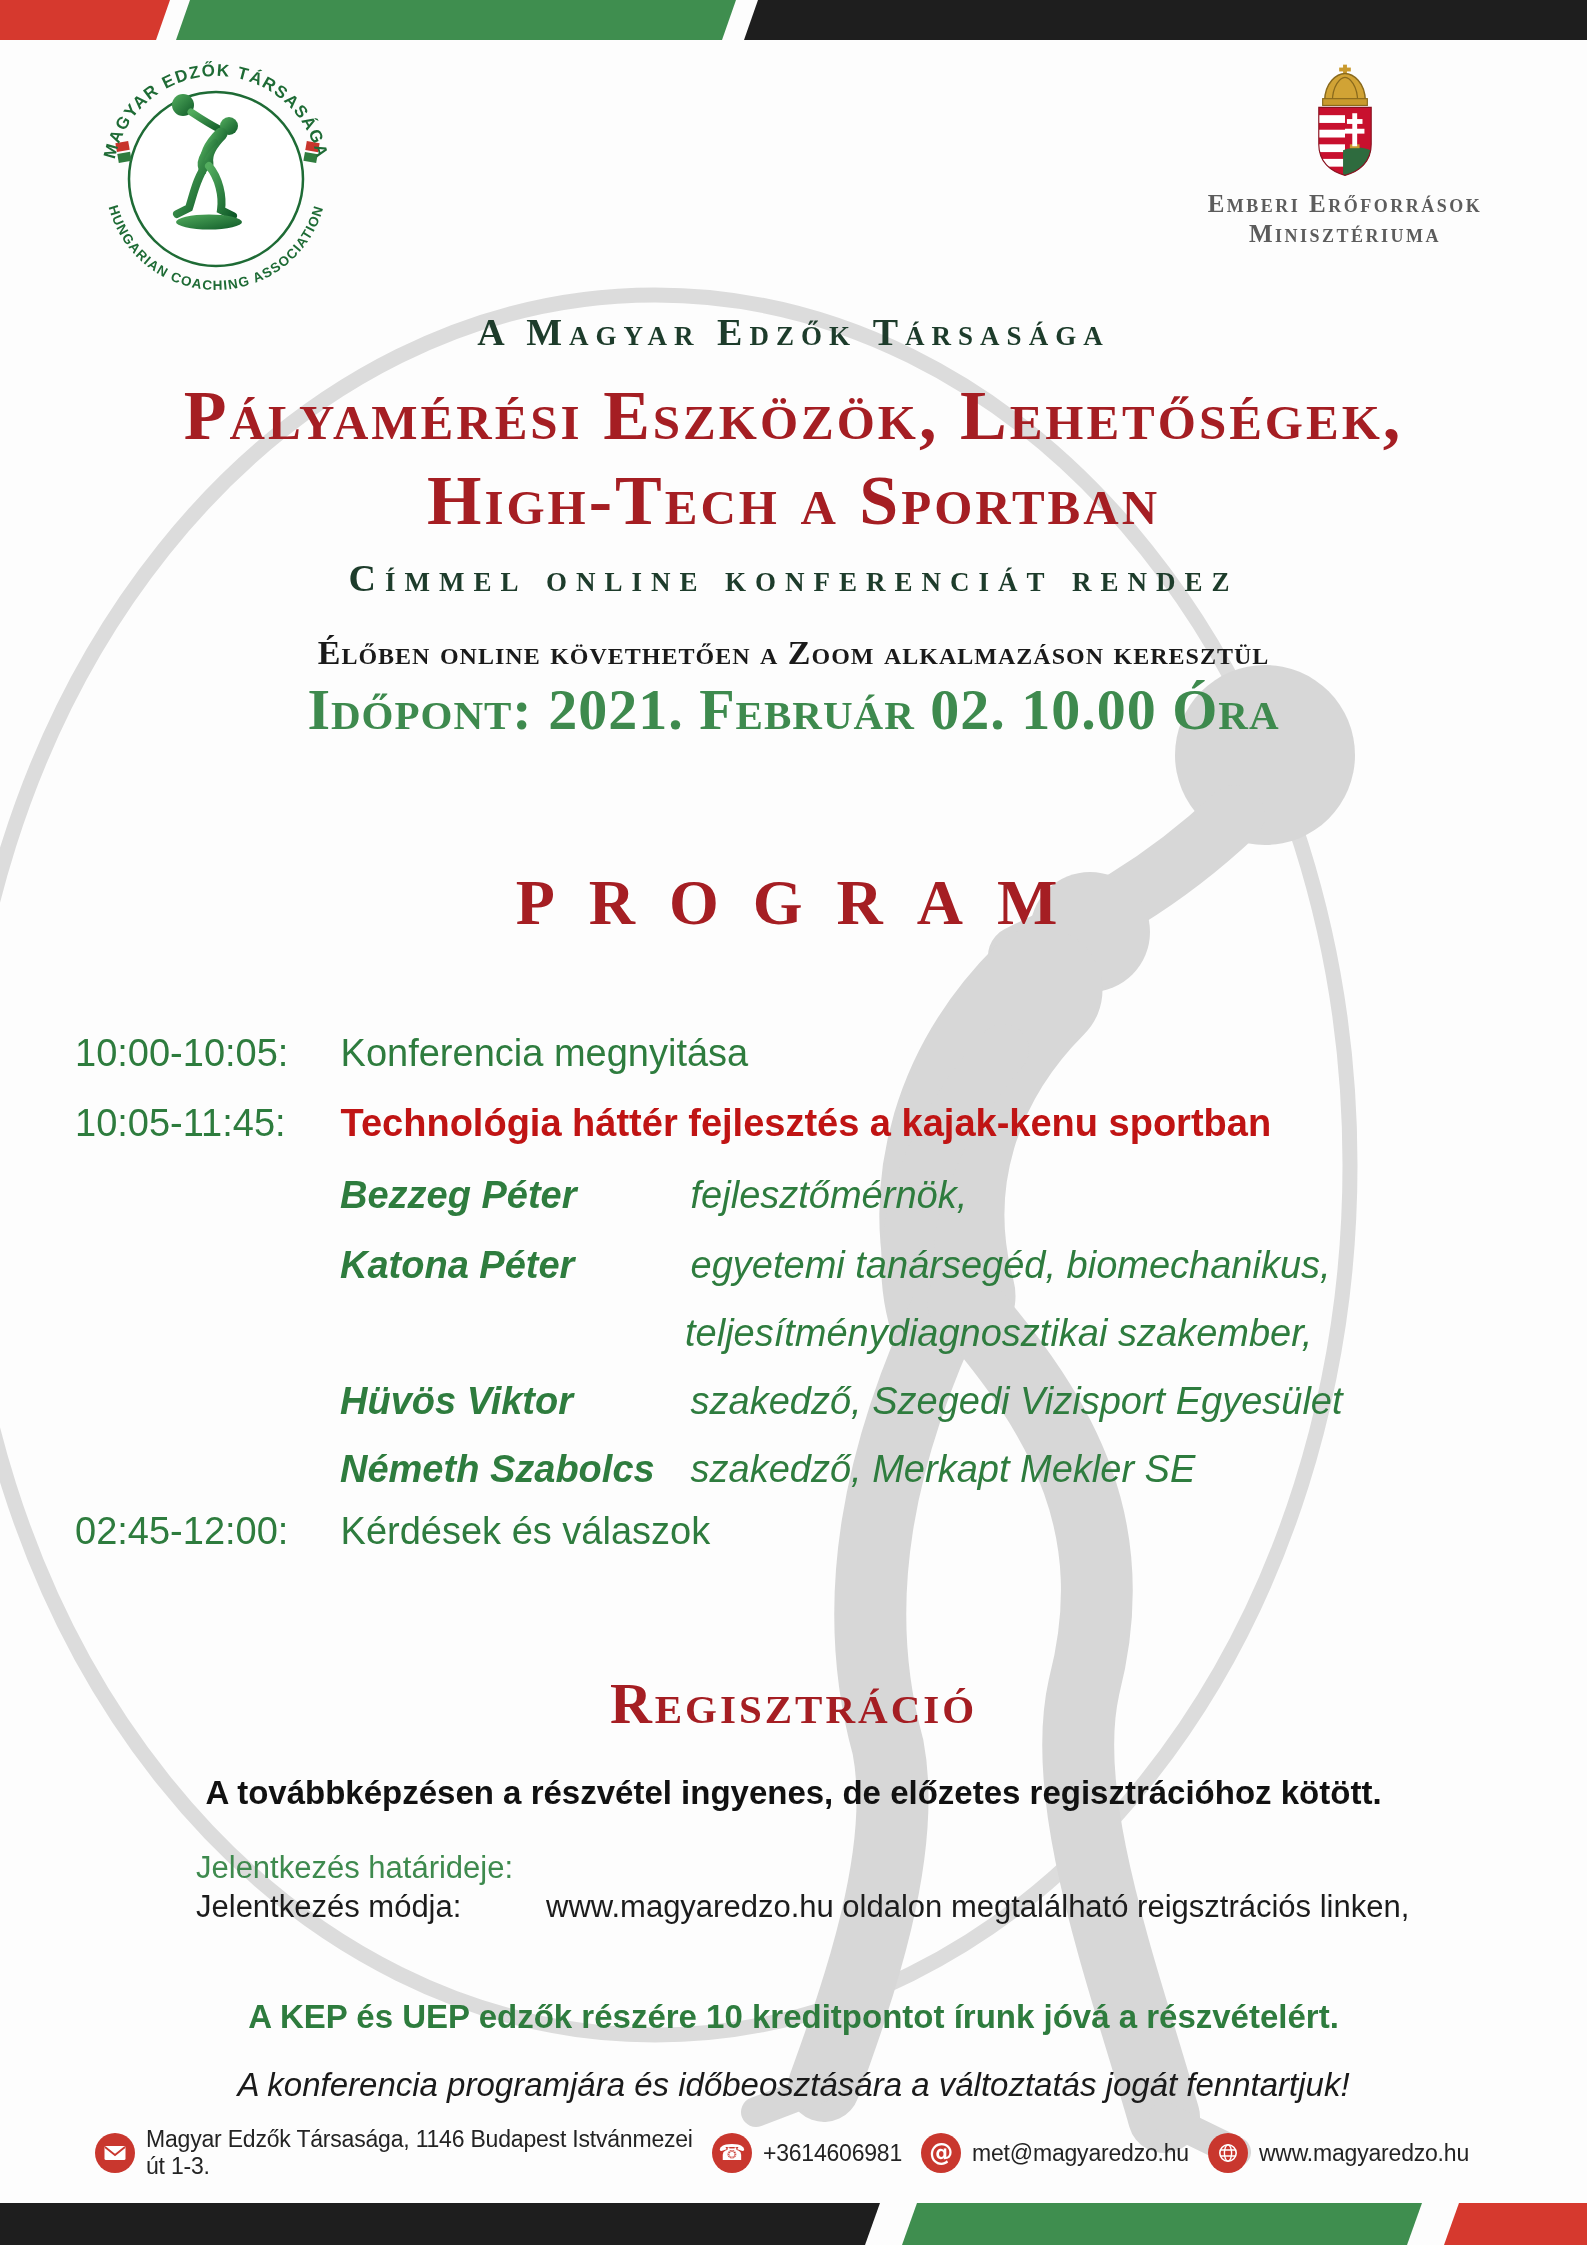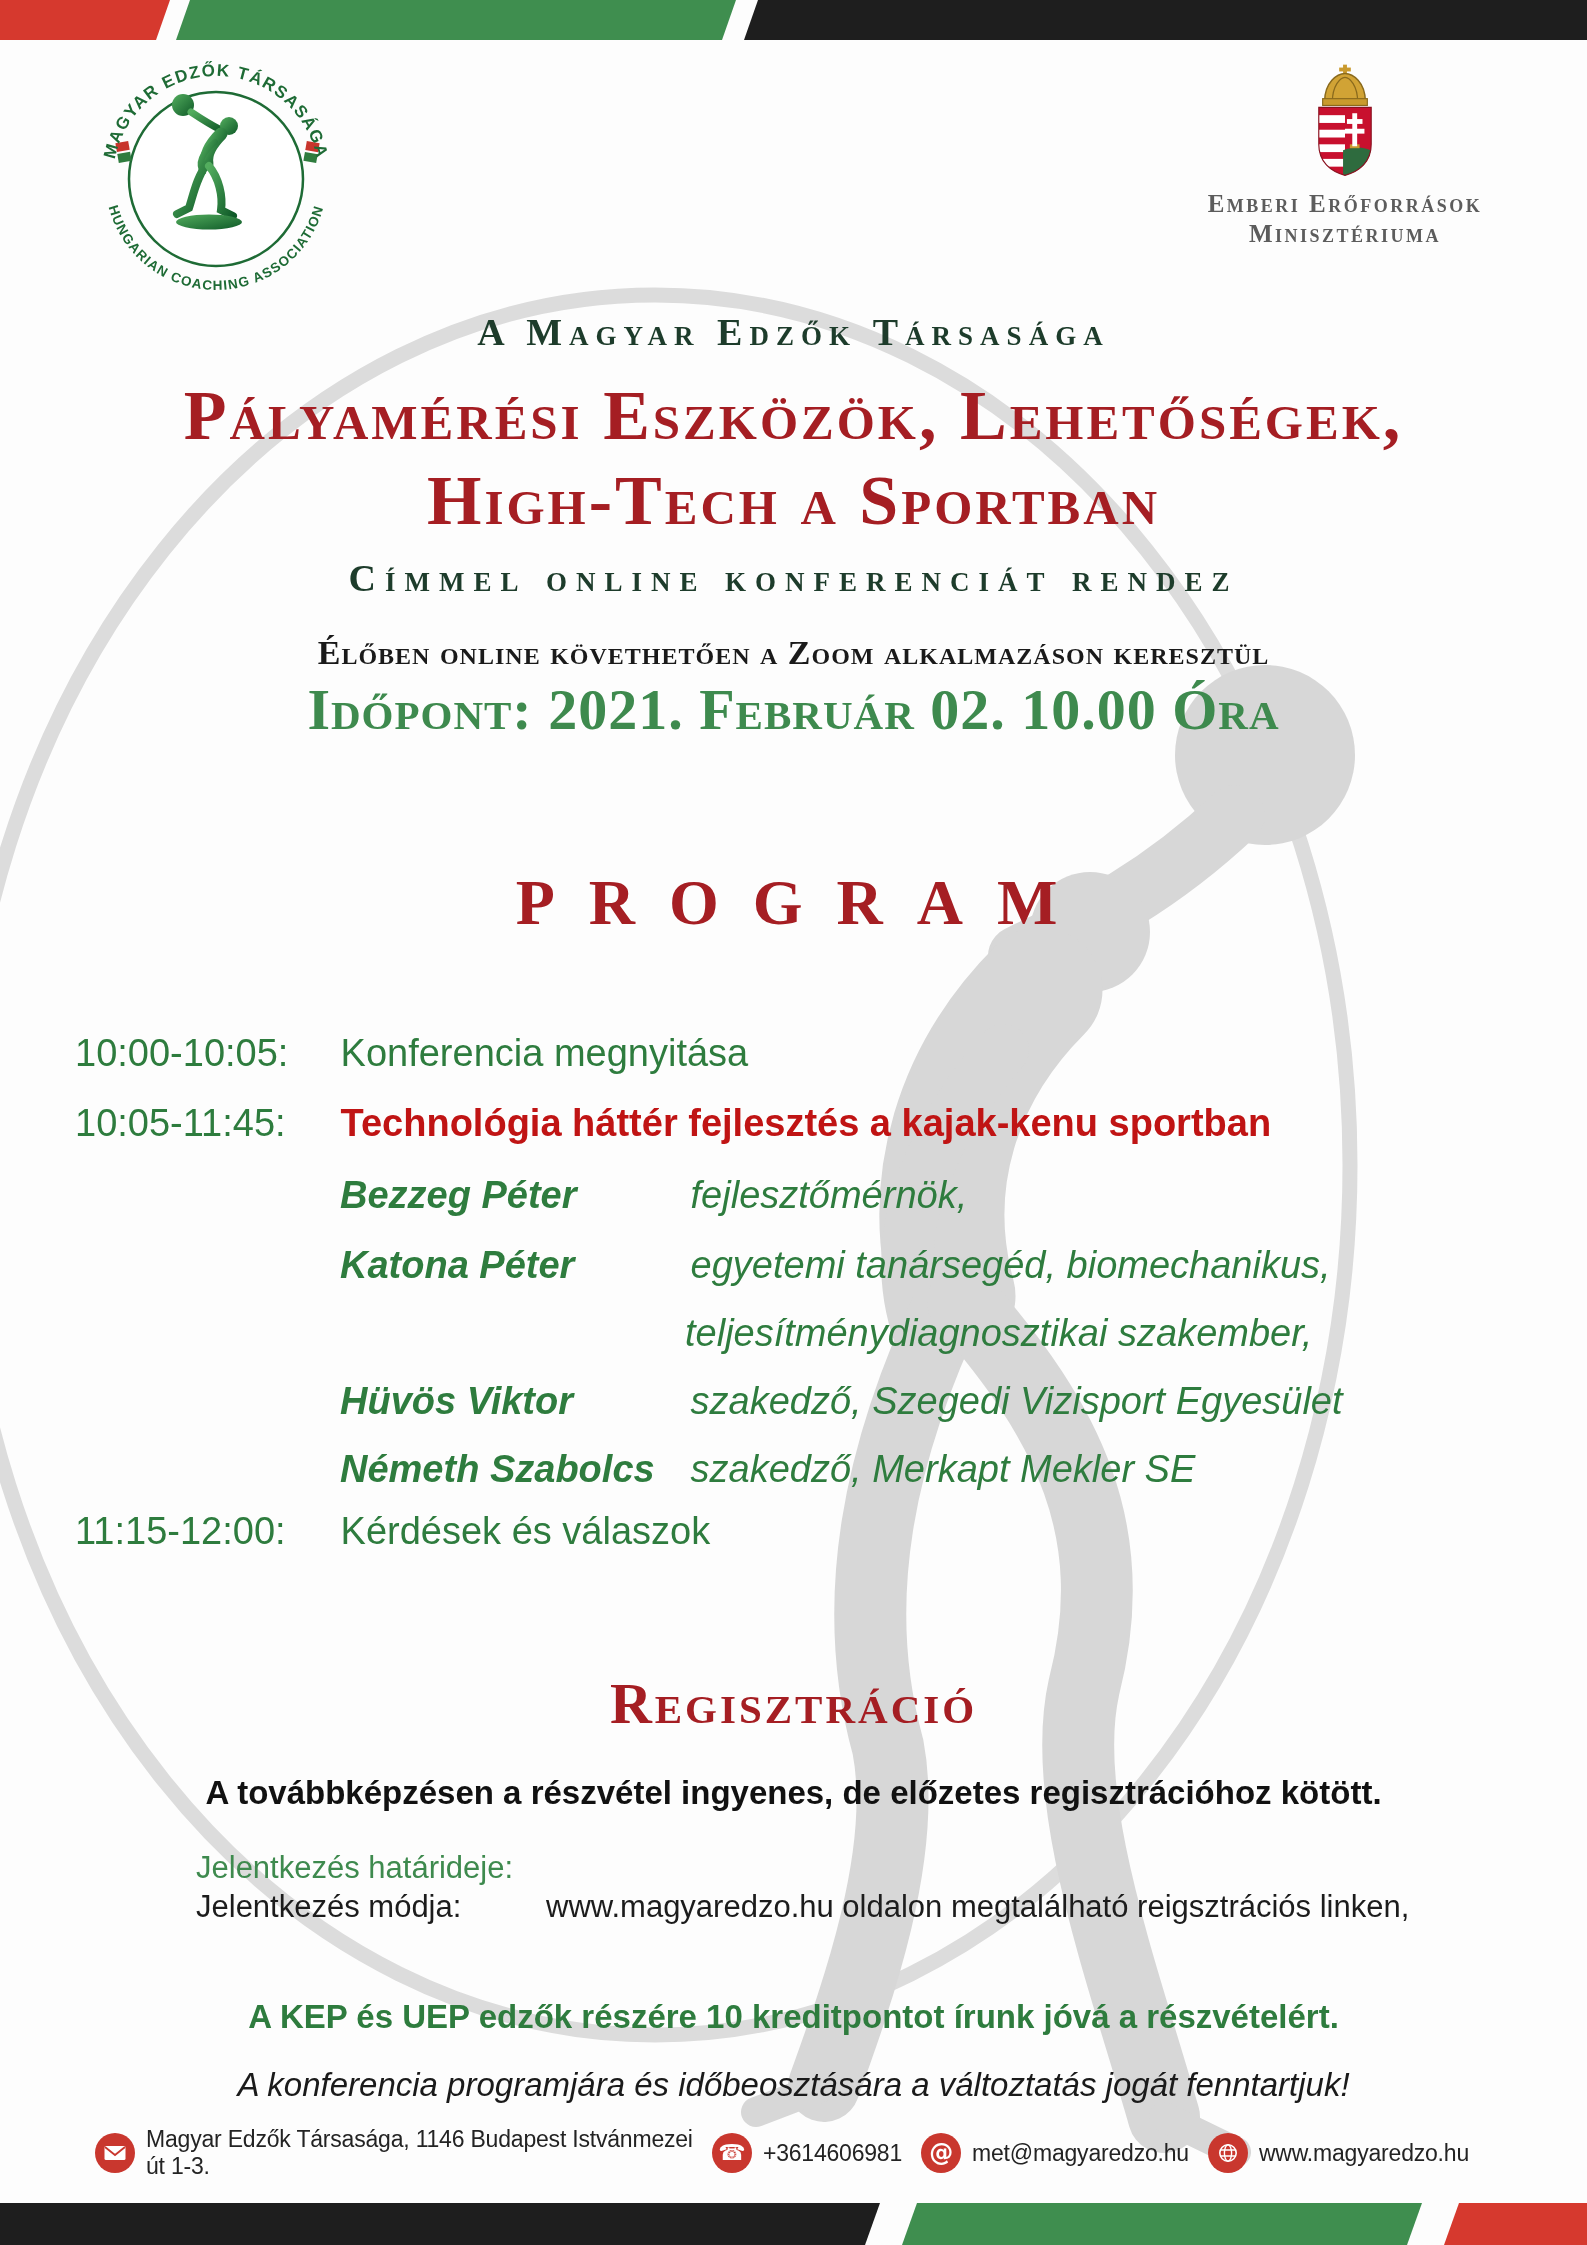--- a/index.html
+++ b/index.html
@@ -195,21 +195,21 @@
   </div>
   <div class="speaker z2" style="top:1380px">
     <span class="name">Hüvös Viktor</span>
     <span class="role">szakedző, Szegedi Vizisport Egyesület</span>
   </div>
   <div class="speaker z2" style="top:1448px">
     <span class="name">Németh Szabolcs</span>
     <span class="role">szakedző, Merkapt Mekler SE</span>
   </div>
   <div class="prow z2" style="top:1510px">
-    <span class="time">11:15-12:00:</span>
+    <span class="time">02:45-12:00:</span>
     <span class="desc">Kérdések és válaszok</span>
   </div>
 
   <div class="center free-line z2">A továbbképzésen a részvétel ingyenes, de előzetes regisztrációhoz kötött.</div>
   <div class="center serifc reg-heading z2">Regisztráció</div>
 
   <div class="reg-row row-deadline z2">
     <span class="lbl">Jelentkezés határideje:</span>
   </div>
   <div class="reg-row row-method z2">

